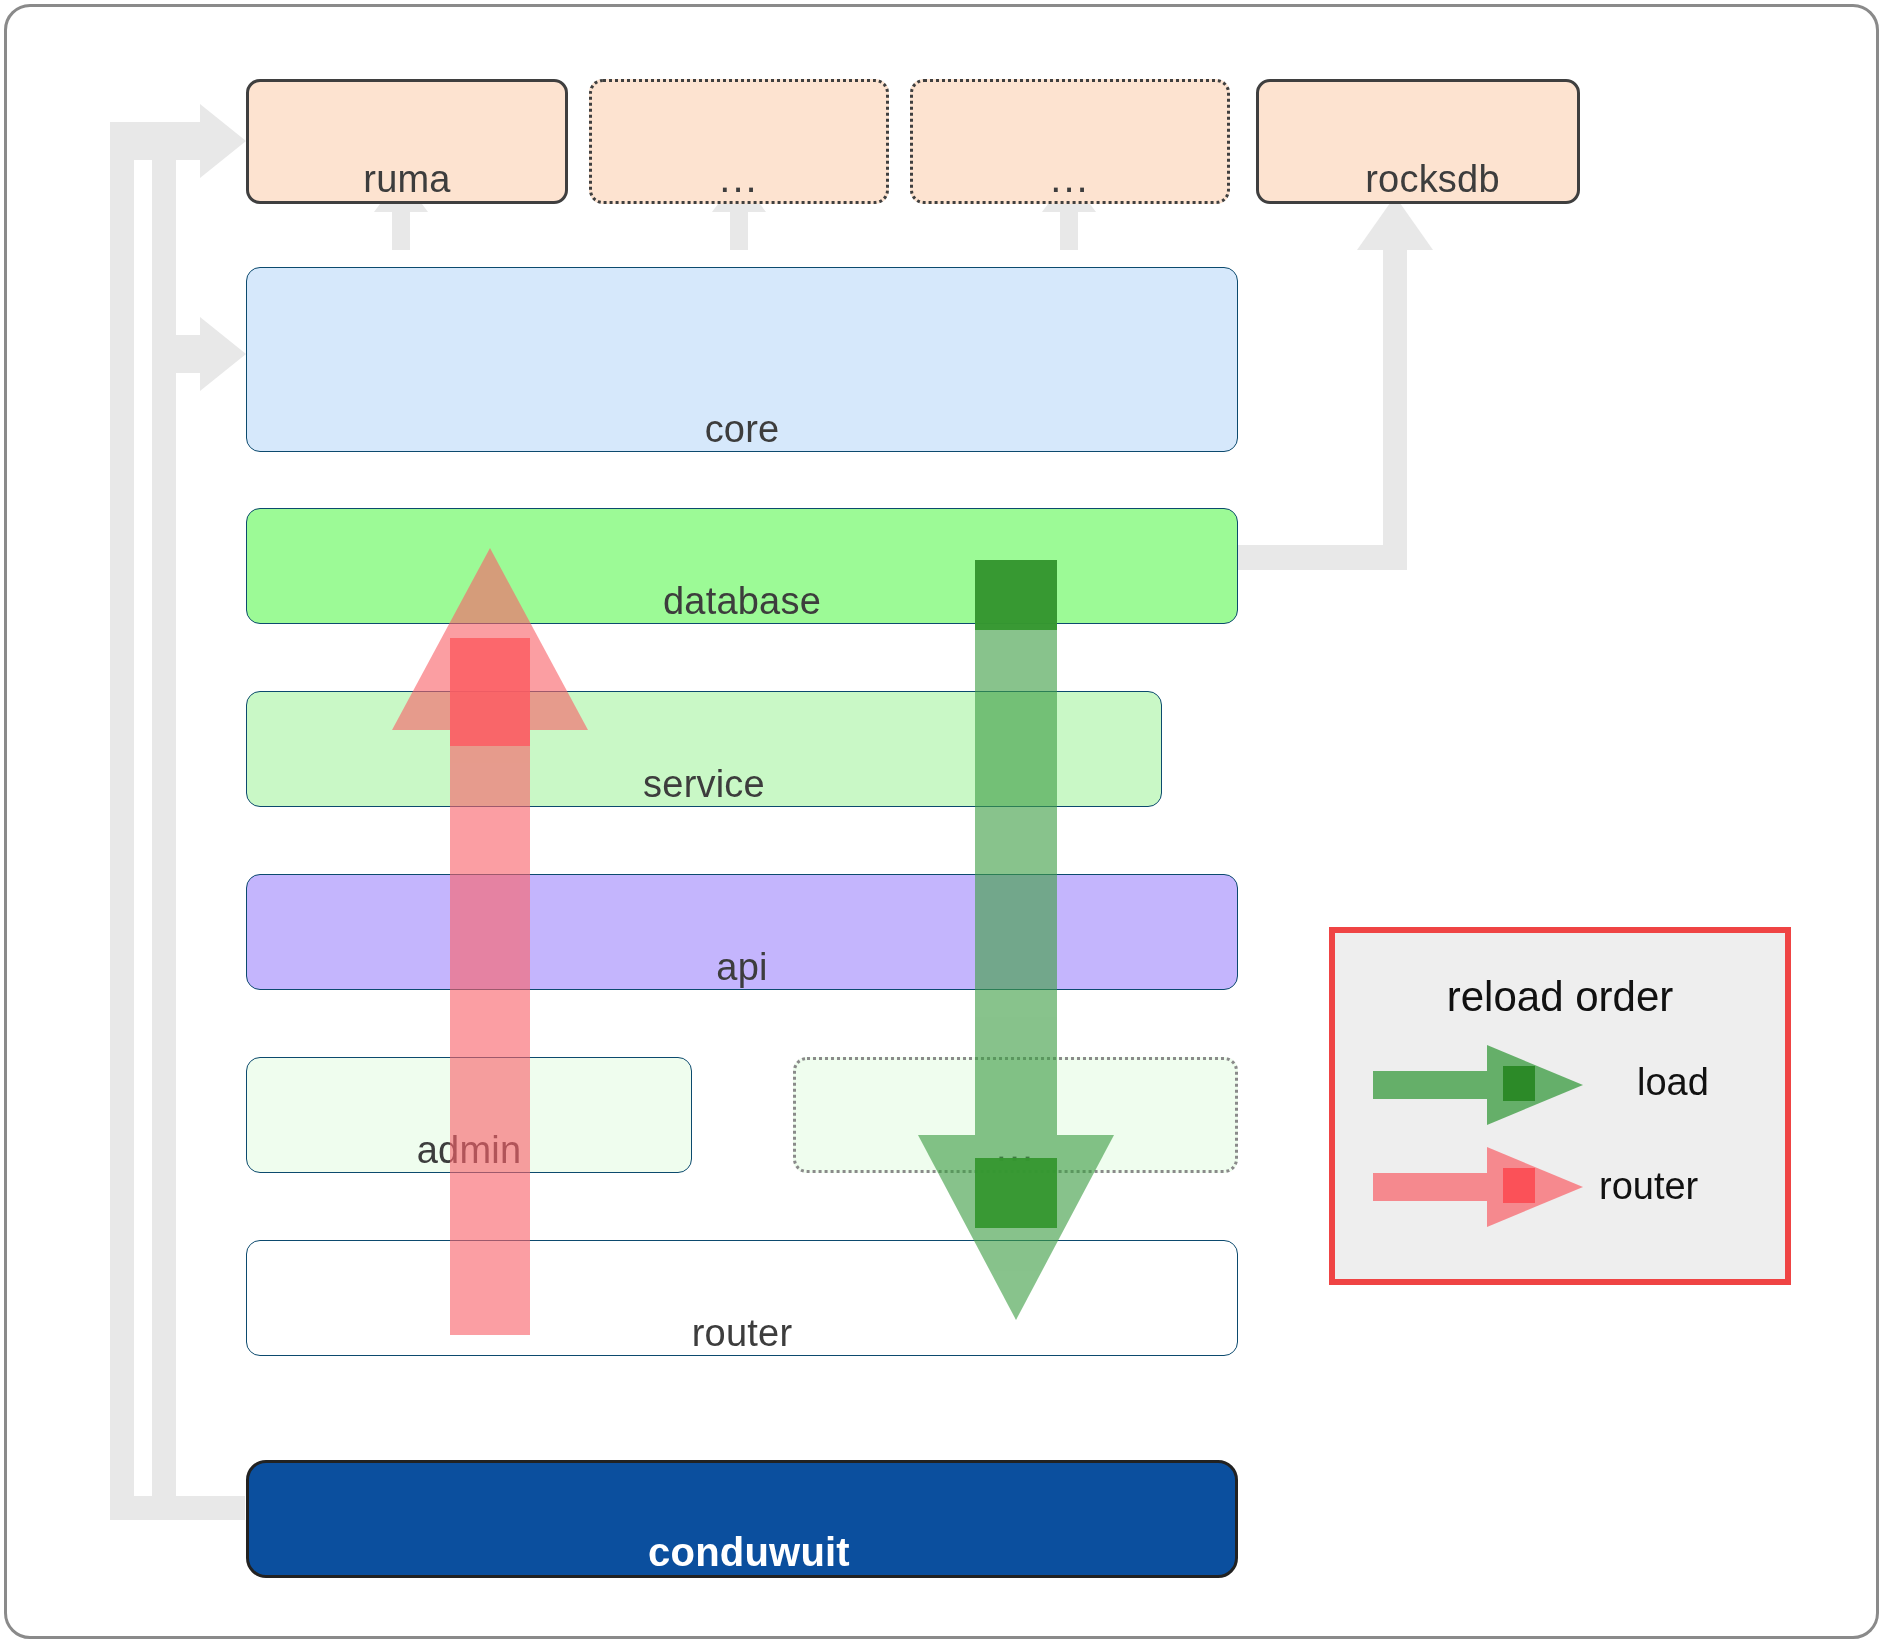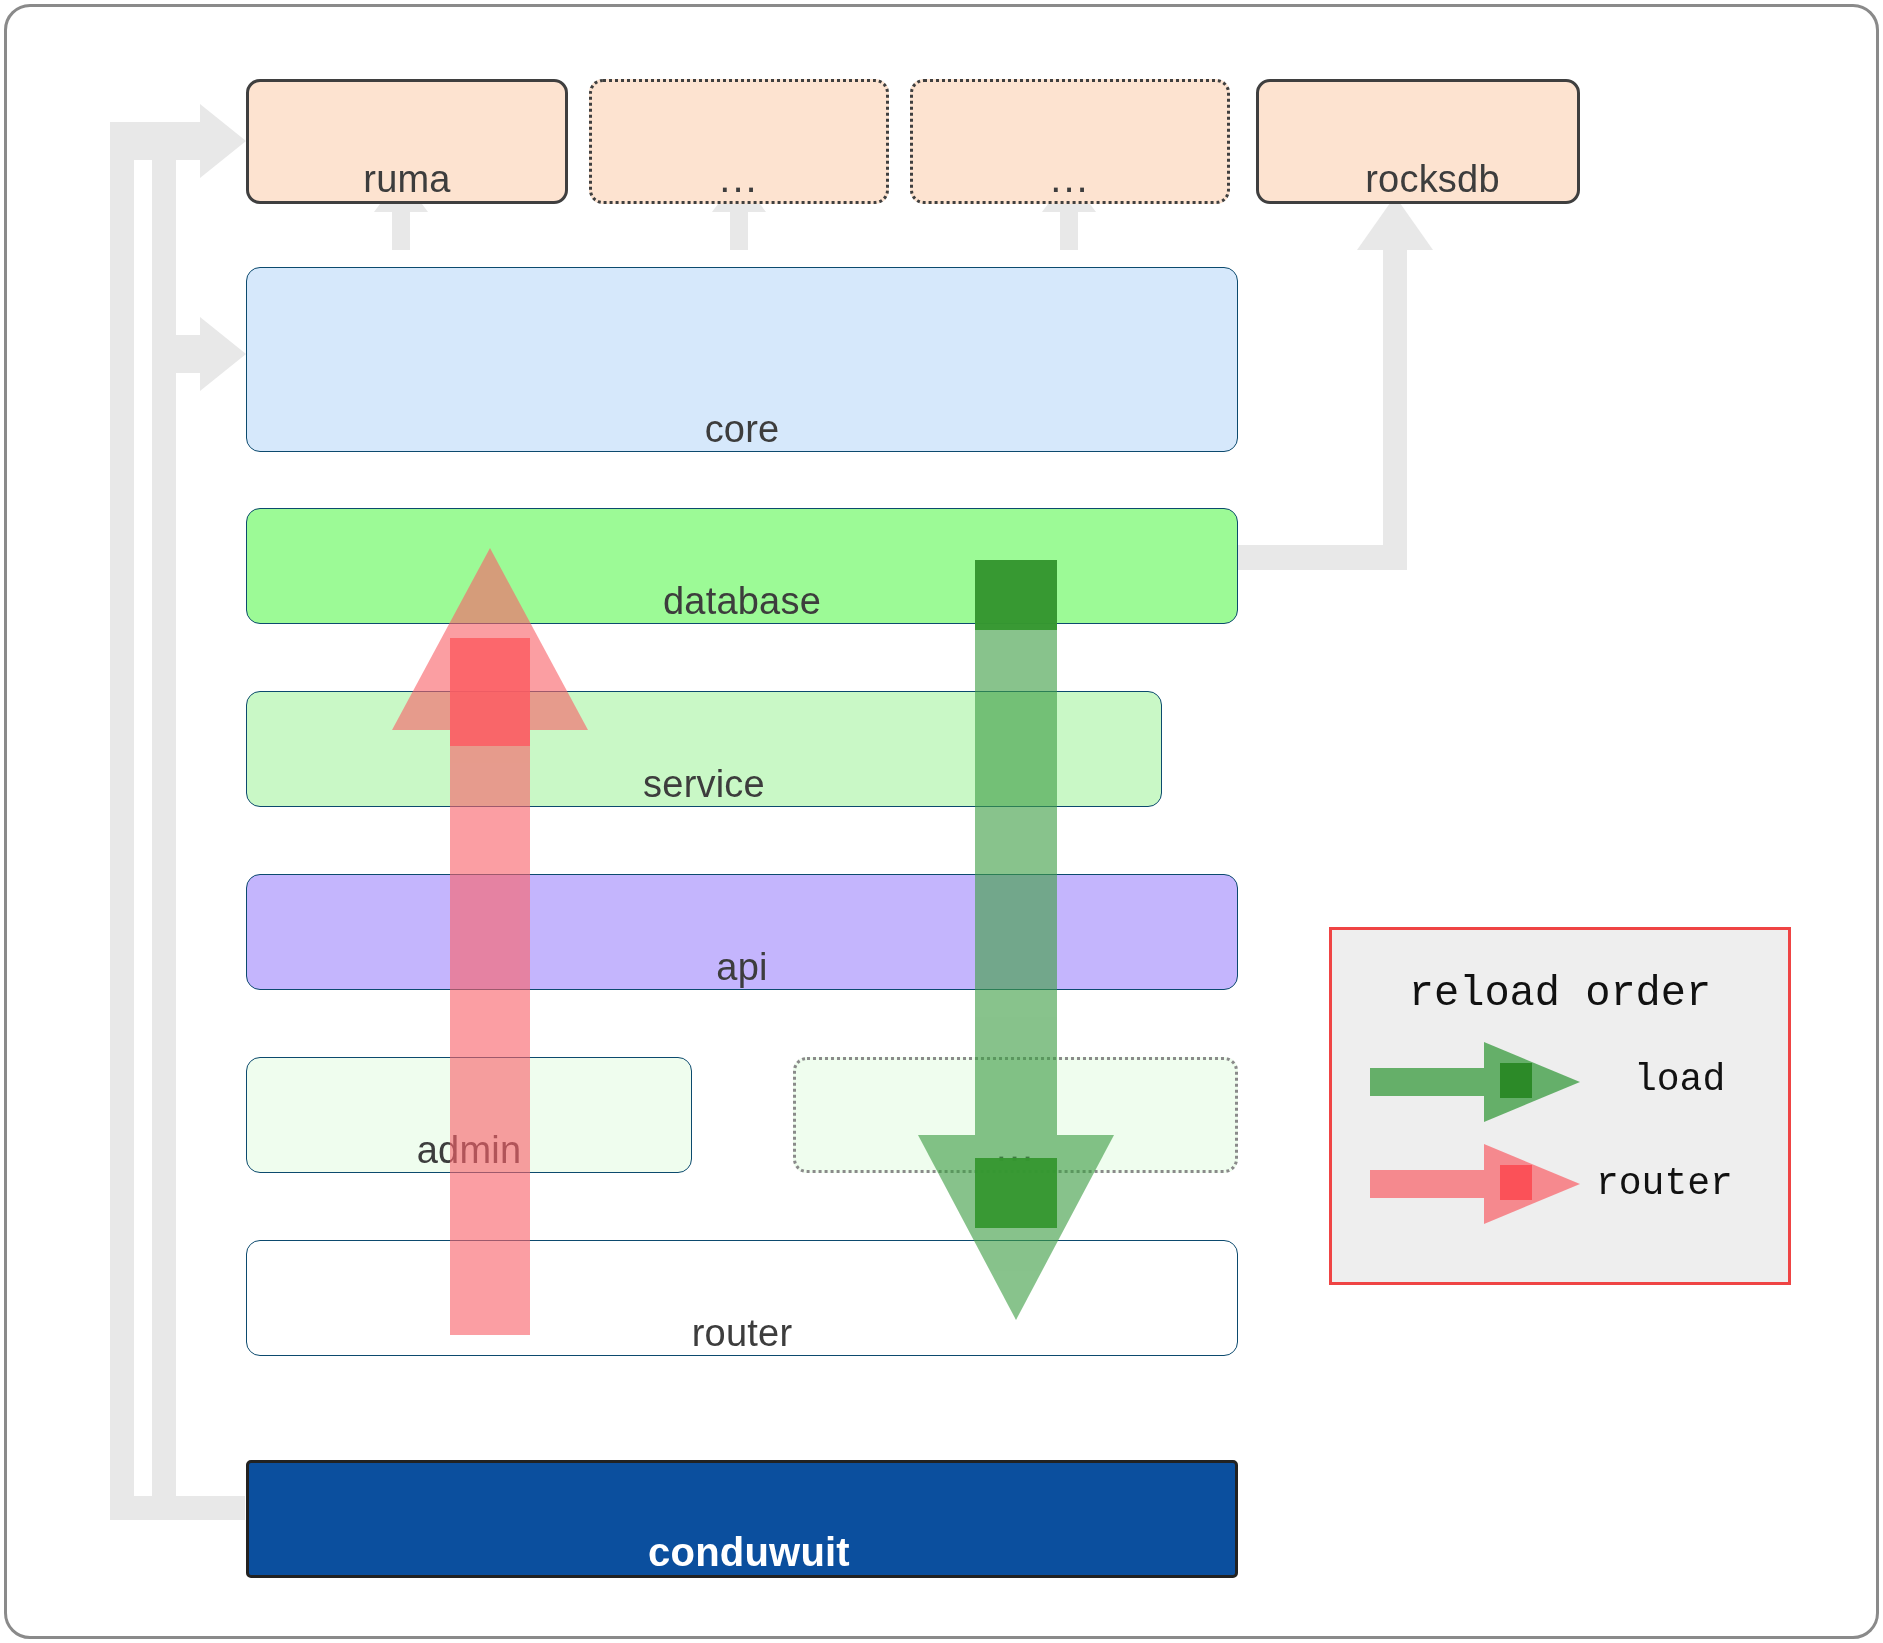--- a/index.html
+++ b/index.html
@@ -59,31 +59,30 @@
   .node.gray-border  { border: 1px solid #0c4a6e; }
   .node.dotted-dark  { border: 3px dotted #3f3f3f; }
   .node.dotted-gray  { border: 3px dotted #8a8a8a; }
   .node.ellipsis     { font-size: 40px; letter-spacing: 2px; }
 
   .node-conduwuit {
     color: #ffffff;
     font-weight: bold;
     font-size: 40px;
     border: 3px solid #222222;
-    border-radius: 5px;
+    border-radius: 20px;
     padding-left: 14px;
   }
 
   
   .legend {
     position: absolute;
     box-sizing: border-box;
-    border: 3px solid #ef4444;
+    border: 6px solid #ef4444;
     background: #eeeeee;
-    font-family: Liberation Mono, monospace;
   }
   .legend-title {
     position: absolute;
     left: 0;
     top: 40px;
     width: 100%;
     text-align: center;
     font-size: 42px;
     color: #111111;
   }

